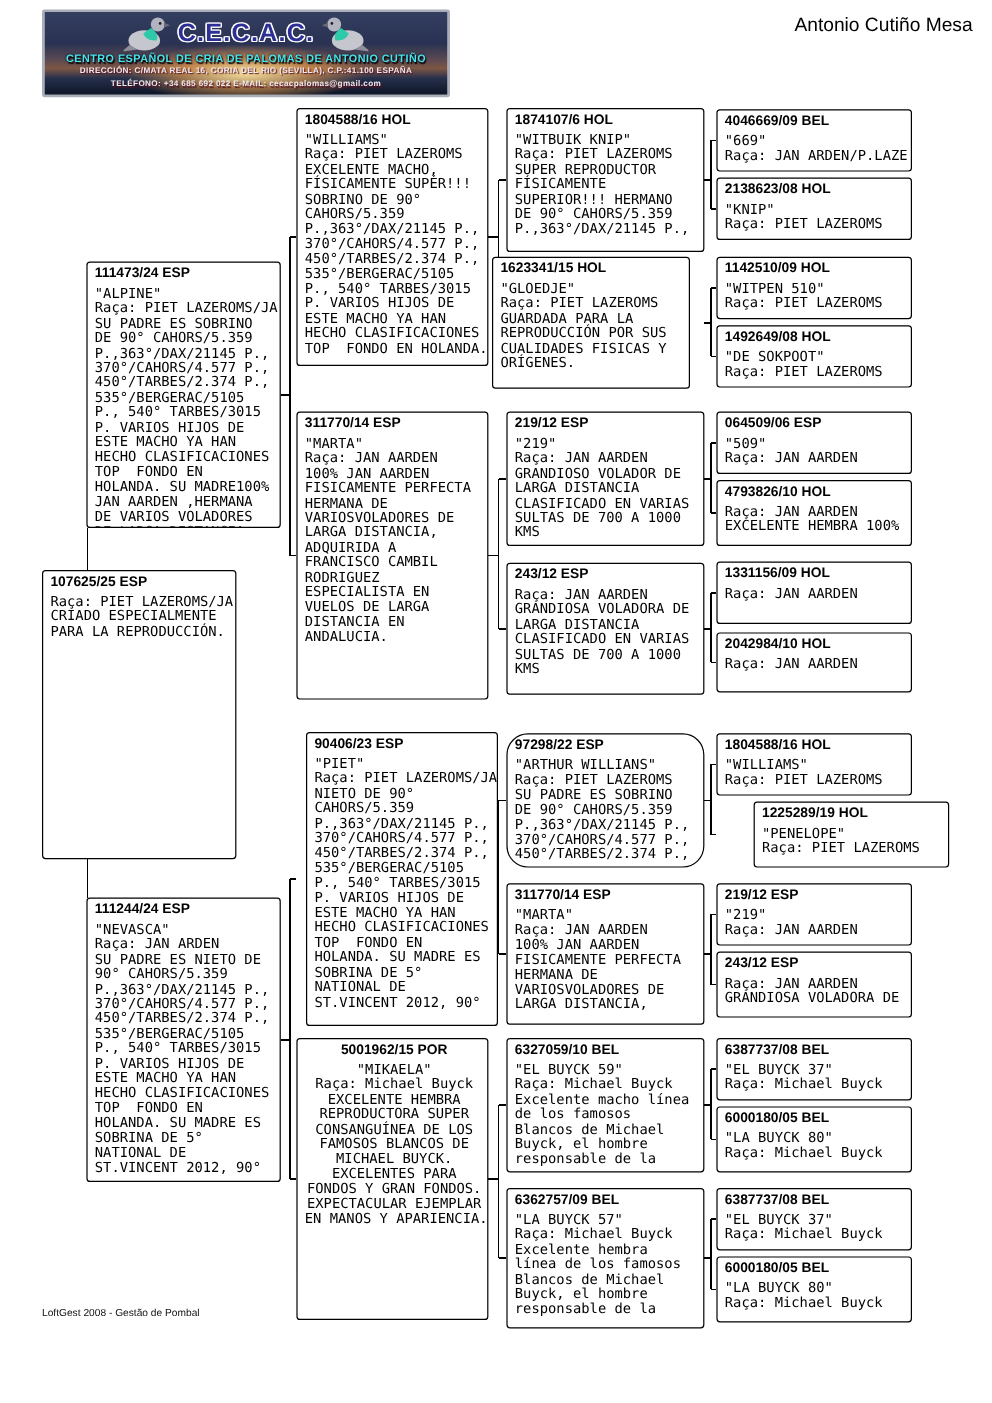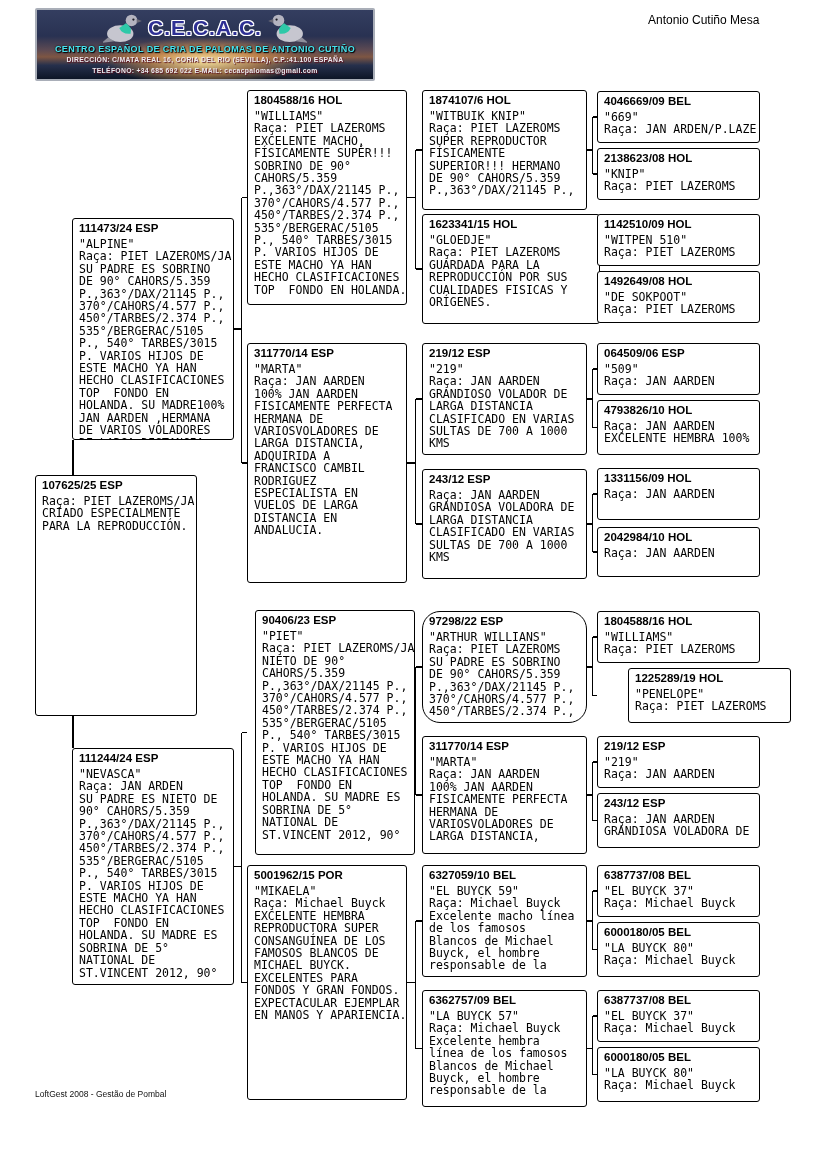--- a/index.html
+++ b/index.html
@@ -16,21 +16,21 @@
   .banner-title-row{display:flex;align-items:center;justify-content:center;gap:3px;height:33px;margin-top:1px;}
   .banner-title{font-weight:bold;font-size:21px;letter-spacing:1px;color:#2d2f94;
     font-family:"Liberation Sans",sans-serif;
     text-shadow:-1px 0 #fff,1px 0 #fff,0 -1px #fff,0 1px #fff,1px 1px #fff,-1px -1px #fff,1px -1px #fff,-1px 1px #fff;}
   .banner-sub{font-weight:bold;font-size:9px;letter-spacing:.4px;color:#46e2ee;
     text-shadow:1px 1px 1px #000,0 0 2px #000;line-height:10px;}
   .banner-small{font-weight:bold;font-size:6.8px;letter-spacing:.3px;color:#ece8ee;
     text-shadow:1px 1px 1px #5a1020;line-height:8.5px;margin-top:2px;}
   .pigeon{flex:0 0 auto;}
 
-  .owner{position:absolute;left:648px;top:13px;font-size:12px;color:#000;}
+  .owner{position:absolute;left:662px;top:13px;font-size:16px;color:#000;}
   .footer{position:absolute;left:35px;top:1089px;font-size:8.5px;color:#111;}
 
   
   #connectors{position:absolute;left:0;top:0;}
   .pbox{position:absolute;background:#fff;border:1.5px solid #000;border-radius:3px;
         box-sizing:border-box;padding:3px 3px 0 6px;overflow:hidden;}
   .pbox .ring{font-family:"Liberation Sans",sans-serif;font-weight:bold;font-size:11.5px;
               line-height:13px;margin-bottom:3px;white-space:pre;color:#000;}
   .pbox .pname,.pbox .pbody{font-family:"DejaVu Sans Mono",monospace;font-size:11.5px;
               line-height:12.4px;white-space:pre;color:#000;}
@@ -223,21 +223,21 @@
 P., 540° TARBES/3015
 P. VARIOS HIJOS DE
 ESTE MACHO YA HAN
 HECHO CLASIFICACIONES
 TOP  FONDO EN
 HOLANDA. SU MADRE ES
 SOBRINA DE 5°
 NATIONAL DE
 ST.VINCENT 2012, 90°</div>
       </div>
-      <div class="pbox" style="left: 247px; top: 865px; width: 160px; height: 235px;">
+      <div class="pbox" style="left: 247px; top: 865px; width: 160px; height: 235px; text-align: center;">
         <div class="ring">5001962/15 POR</div>
         <div class="pname">"MIKAELA"</div>
         <div class="pbody">Raça: Michael Buyck
 EXCELENTE HEMBRA
 REPRODUCTORA SUPER
 CONSANGUÍNEA DE LOS
 FAMOSOS BLANCOS DE
 MICHAEL BUYCK.
 EXCELENTES PARA
 FONDOS Y GRAN FONDOS.
@@ -247,21 +247,21 @@
       <div class="pbox" style="left: 422px; top: 90px; width: 165px; height: 120px;">
         <div class="ring">1874107/6 HOL</div>
         <div class="pname">"WITBUIK KNIP"</div>
         <div class="pbody">Raça: PIET LAZEROMS
 SUPER REPRODUCTOR
 FÍSICAMENTE
 SUPERIOR!!! HERMANO
 DE 90° CAHORS/5.359
 P.,363°/DAX/21145 P.,</div>
       </div>
-      <div class="pbox" style="left: 422px; top: 214px; width: 178px; height: 110px;">
+      <div class="pbox" style="left: 410px; top: 214px; width: 165px; height: 110px;">
         <div class="ring">1623341/15 HOL</div>
         <div class="pname">"GLOEDJE"</div>
         <div class="pbody">Raça: PIET LAZEROMS
 GUARDADA PARA LA
 REPRODUCCIÓN POR SUS
 CUALIDADES FISICAS Y
 ORÍGENES.</div>
       </div>
       <div class="pbox" style="left: 422px; top: 343px; width: 165px; height: 112px;">
         <div class="ring">219/12 ESP</div>

